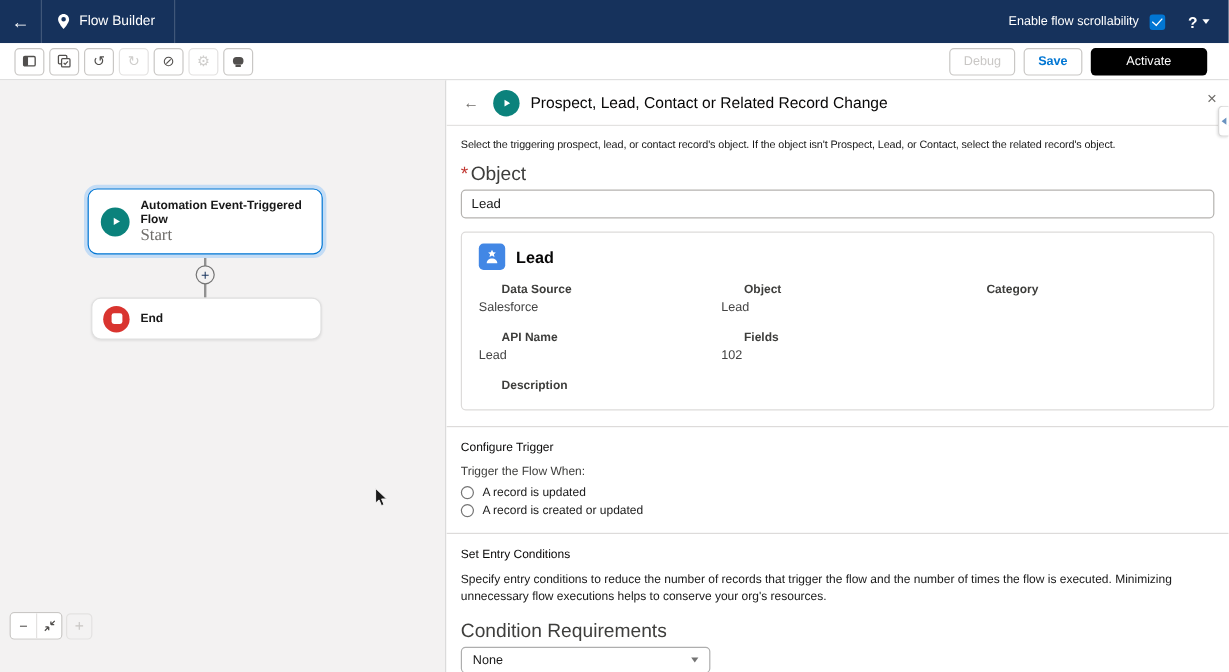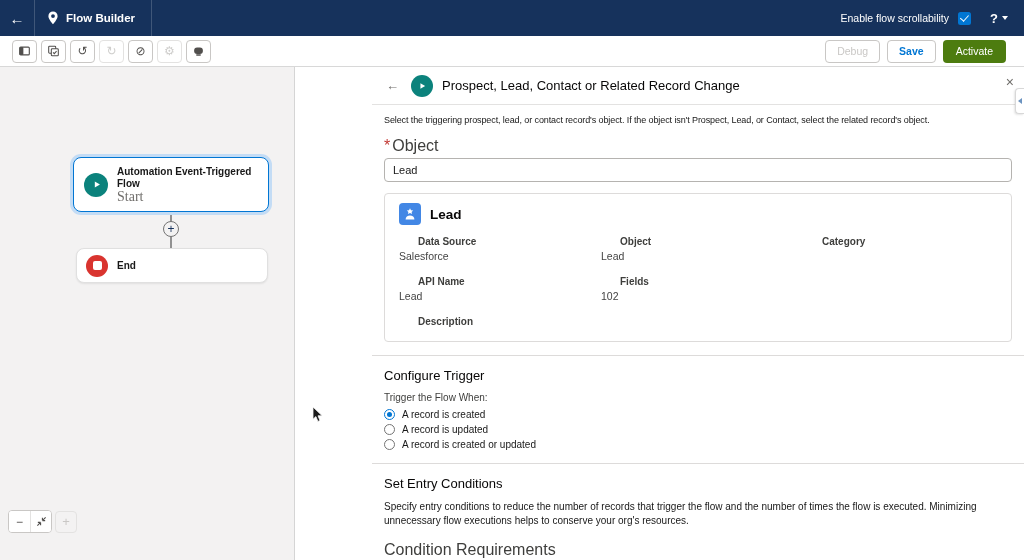--- a/index.html
+++ b/index.html
@@ -4,48 +4,48 @@
 <style>
   * { margin:0; padding:0; box-sizing:border-box; }
   html,body { width:1024px; height:560px; font-family:"Liberation Sans", sans-serif; background:#fff; overflow:hidden; }
   #app { position:relative; width:1024px; height:560px; }
 
   
   .navbar { position:absolute; top:0; left:0; width:1024px; height:36px; background:#16325c; display:flex; align-items:center; color:#fff; }
   .nav-back { width:34px; height:36px; display:flex; align-items:center; justify-content:center; font-size:15px; color:#fff; cursor:pointer; }
   .nav-sep { width:1px; height:36px; background:rgba(255,255,255,0.18); }
   .nav-app { display:flex; align-items:center; gap:7px; padding:0 16px 0 12px; height:36px; }
-  .nav-title { font-size:11.5px; color:#fff;font-weight:bold; }
+  .nav-title { font-size:11.5px; color:#fff; }
   .nav-right { margin-left:auto; display:flex; align-items:center; gap:9px; padding-right:16px; }
   .scroll-label { font-size:10.5px; color:#fff; }
   .checkbox { width:13px; height:13px; background:#0176d3; border-radius:2.5px; position:relative; cursor:pointer; }
   .checkbox::after { content:""; position:absolute; left:4px; top:1.5px; width:3.5px; height:7px; border:solid #fff; border-width:0 1.6px 1.6px 0; transform:rotate(42deg); }
   .help { display:flex; align-items:center; gap:4px; margin-left:10px; cursor:pointer; }
   .help-q { font-size:13px; color:#fff; font-weight:bold; }
   .caret-down-w { width:0; height:0; border-left:3.5px solid transparent; border-right:3.5px solid transparent; border-top:4px solid #fff; }
 
   
   .toolbar { position:absolute; top:36px; left:0; width:1024px; height:31px; background:#fff; border-bottom:1px solid #d8d8d8; display:flex; align-items:center; padding:0 18px 0 12px; }
   .tool-group { display:flex; gap:4px; }
   .icon-btn { width:25px; height:23px; border:1px solid #c9c7c5; border-radius:4px; background:#fff; display:flex; align-items:center; justify-content:center; font-size:12px; color:#514f4d; cursor:pointer; }
   .icon-btn.disabled { color:#cfcecc; border-color:#e3e2e1; cursor:default; }
   .icon-btn svg { display:block; }
   .toolbar-right { margin-left:auto; display:flex; align-items:center; gap:7px; }
   .btn { height:23px; padding:0 11px; border-radius:4px; font-size:10.5px; display:flex; align-items:center; justify-content:center; cursor:pointer; background:#fff; border:1px solid #c9c7c5; }
   .btn.disabled-outline { color:#c9c7c5; cursor:default; }
   .btn.primary-outline { color:#0176d3; font-weight:bold; }
-  .btn.disabled-fill { background:#4d7c0f; border:none; color:#fff; cursor:default; padding:0 13px; }
+  .btn.disabled-fill { background:#000000; border:none; color:#fff; cursor:default; padding:0 30px; }
   .split { display:flex; }
   .split .btn { border-radius:4px 0 0 4px; }
   .split .split-caret { width:22px; height:23px; border:1px solid #c9c7c5; border-left:none; border-radius:0 4px 4px 0; display:flex; align-items:center; justify-content:center; background:#fff; cursor:default; }
   .caret-down-g { width:0; height:0; border-left:3.5px solid transparent; border-right:3.5px solid transparent; border-top:4px solid #c9c7c5; }
 
   
   .main { position:absolute; top:67px; left:0; width:1024px; height:493px; }
-  .canvas { position:absolute; left:0; top:0; width:295px; height:493px; background:#f3f2f2; border-right:1px solid #d5d5d5; }
+  .canvas { position:absolute; left:0; top:0; width:372px; height:493px; background:#f3f2f2; border-right:1px solid #d5d5d5; }
   .node { position:absolute; background:#fff; border-radius:8px; display:flex; align-items:center; box-shadow:0 1px 2px rgba(0,0,0,0.08); }
   .start-node { left:73px; top:90px; width:196px; height:55px; border:1px solid #0176d3; box-shadow:0 0 0 3px #c3dcf5; padding-left:10px; }
   .end-node { left:76px; top:181px; width:192px; height:35px; border:1px solid #e0e0e0; padding-left:9px; }
   .node-icon { border-radius:50%; display:flex; align-items:center; justify-content:center; flex:0 0 auto; }
   .start-icon { width:24px; height:24px; background:#0b827c; }
   .end-icon { width:22px; height:22px; background:#d9342f; }
   .end-square { width:9px; height:9px; background:#fff; border-radius:2px; }
   .node-text { margin-left:9px; }
   .node-title { font-size:10px; font-weight:bold; color:#181818; line-height:12px; }
   .node-sub { font-size:14px; color:#706e6b; line-height:12px; margin-top:1px;font-family:Liberation Serif, serif; }
@@ -73,21 +73,21 @@
   .req { color:#c23934; margin-right:2px; }
   .text-input { width:100%; height:24px; border:1px solid #b5b3b0; border-radius:4px; padding:0 8px; font-size:11px; color:#181818; font-family:"Liberation Sans", sans-serif; }
   .object-card { margin-top:11px; border:1px solid #dddbda; border-radius:4px; padding:9px 14px 11px 14px; }
   .card-head { display:flex; align-items:center; gap:9px; margin-bottom:11px; }
   .lead-icon { width:22px; height:22px; border-radius:4px; background:#4287e5; display:flex; align-items:center; justify-content:center; }
   .card-title { font-size:13.5px; font-weight:bold; color:#080707; }
   .card-grid { display:grid; grid-template-columns:202px 202px 1fr; row-gap:13px; }
   .cg-label { font-size:10px; font-weight:bold; color:#3e3e3c; margin-bottom:3px;padding-left:19px; }
   .cg-value { font-size:10.5px; color:#444; min-height:13px; }
   .section-divider { border:none; border-top:1px solid #dddbda; margin:13px -12px 0 -12px; }
-  .section-h { font-size:13px; color:#080707; font-weight:normal; margin:12px 0 9px 0; }
+  .section-h { font-size:10px; color:#080707; font-weight:normal; margin:12px 0 9px 0; }
   .when-label { font-size:10px; font-weight:normal; color:#3e3e3c; margin-bottom:6px; }
   .radio-row { display:flex; align-items:center; gap:7px; margin-bottom:4px; cursor:pointer; }
   .radio { width:11px; height:11px; border-radius:50%; border:1px solid #747474; background:#fff; flex:0 0 auto; position:relative; }
   .radio.checked { border-color:#0176d3; }
   .radio.checked::after { content:""; position:absolute; left:2px; top:2px; width:5px; height:5px; border-radius:50%; background:#0176d3; }
   .radio-label { font-size:10px; color:#181818; }
   .sec-desc { font-size:10px; color:#181818; line-height:14px; max-width:624px; margin-bottom:13px; }
   .dropdown { width:208px; height:22px; border:1px solid #aeaeae; border-radius:4px; background:#fff; display:flex; align-items:center; justify-content:space-between; padding:0 9px; cursor:pointer; margin-top:1px; }
   .dd-value { font-size:10.5px; color:#181818; }
 </style>
@@ -259,24 +259,20 @@
               </div>
           </div>
         </div>
 
         <hr class="section-divider">
 
         <div>
           <h2 class="section-h">Configure Trigger</h2>
           <div class="when-label">Trigger the Flow When:</div>
           <div class="radio-row">
-            <span class="radio checked"></span>
-            <span class="radio-label">A record is created</span>
-          </div>
-          <div class="radio-row">
             <span class="radio"></span>
             <span class="radio-label">A record is updated</span>
           </div>
           <div class="radio-row">
             <span class="radio"></span>
             <span class="radio-label">A record is created or updated</span>
           </div>
         </div>
 
         <hr class="section-divider">

